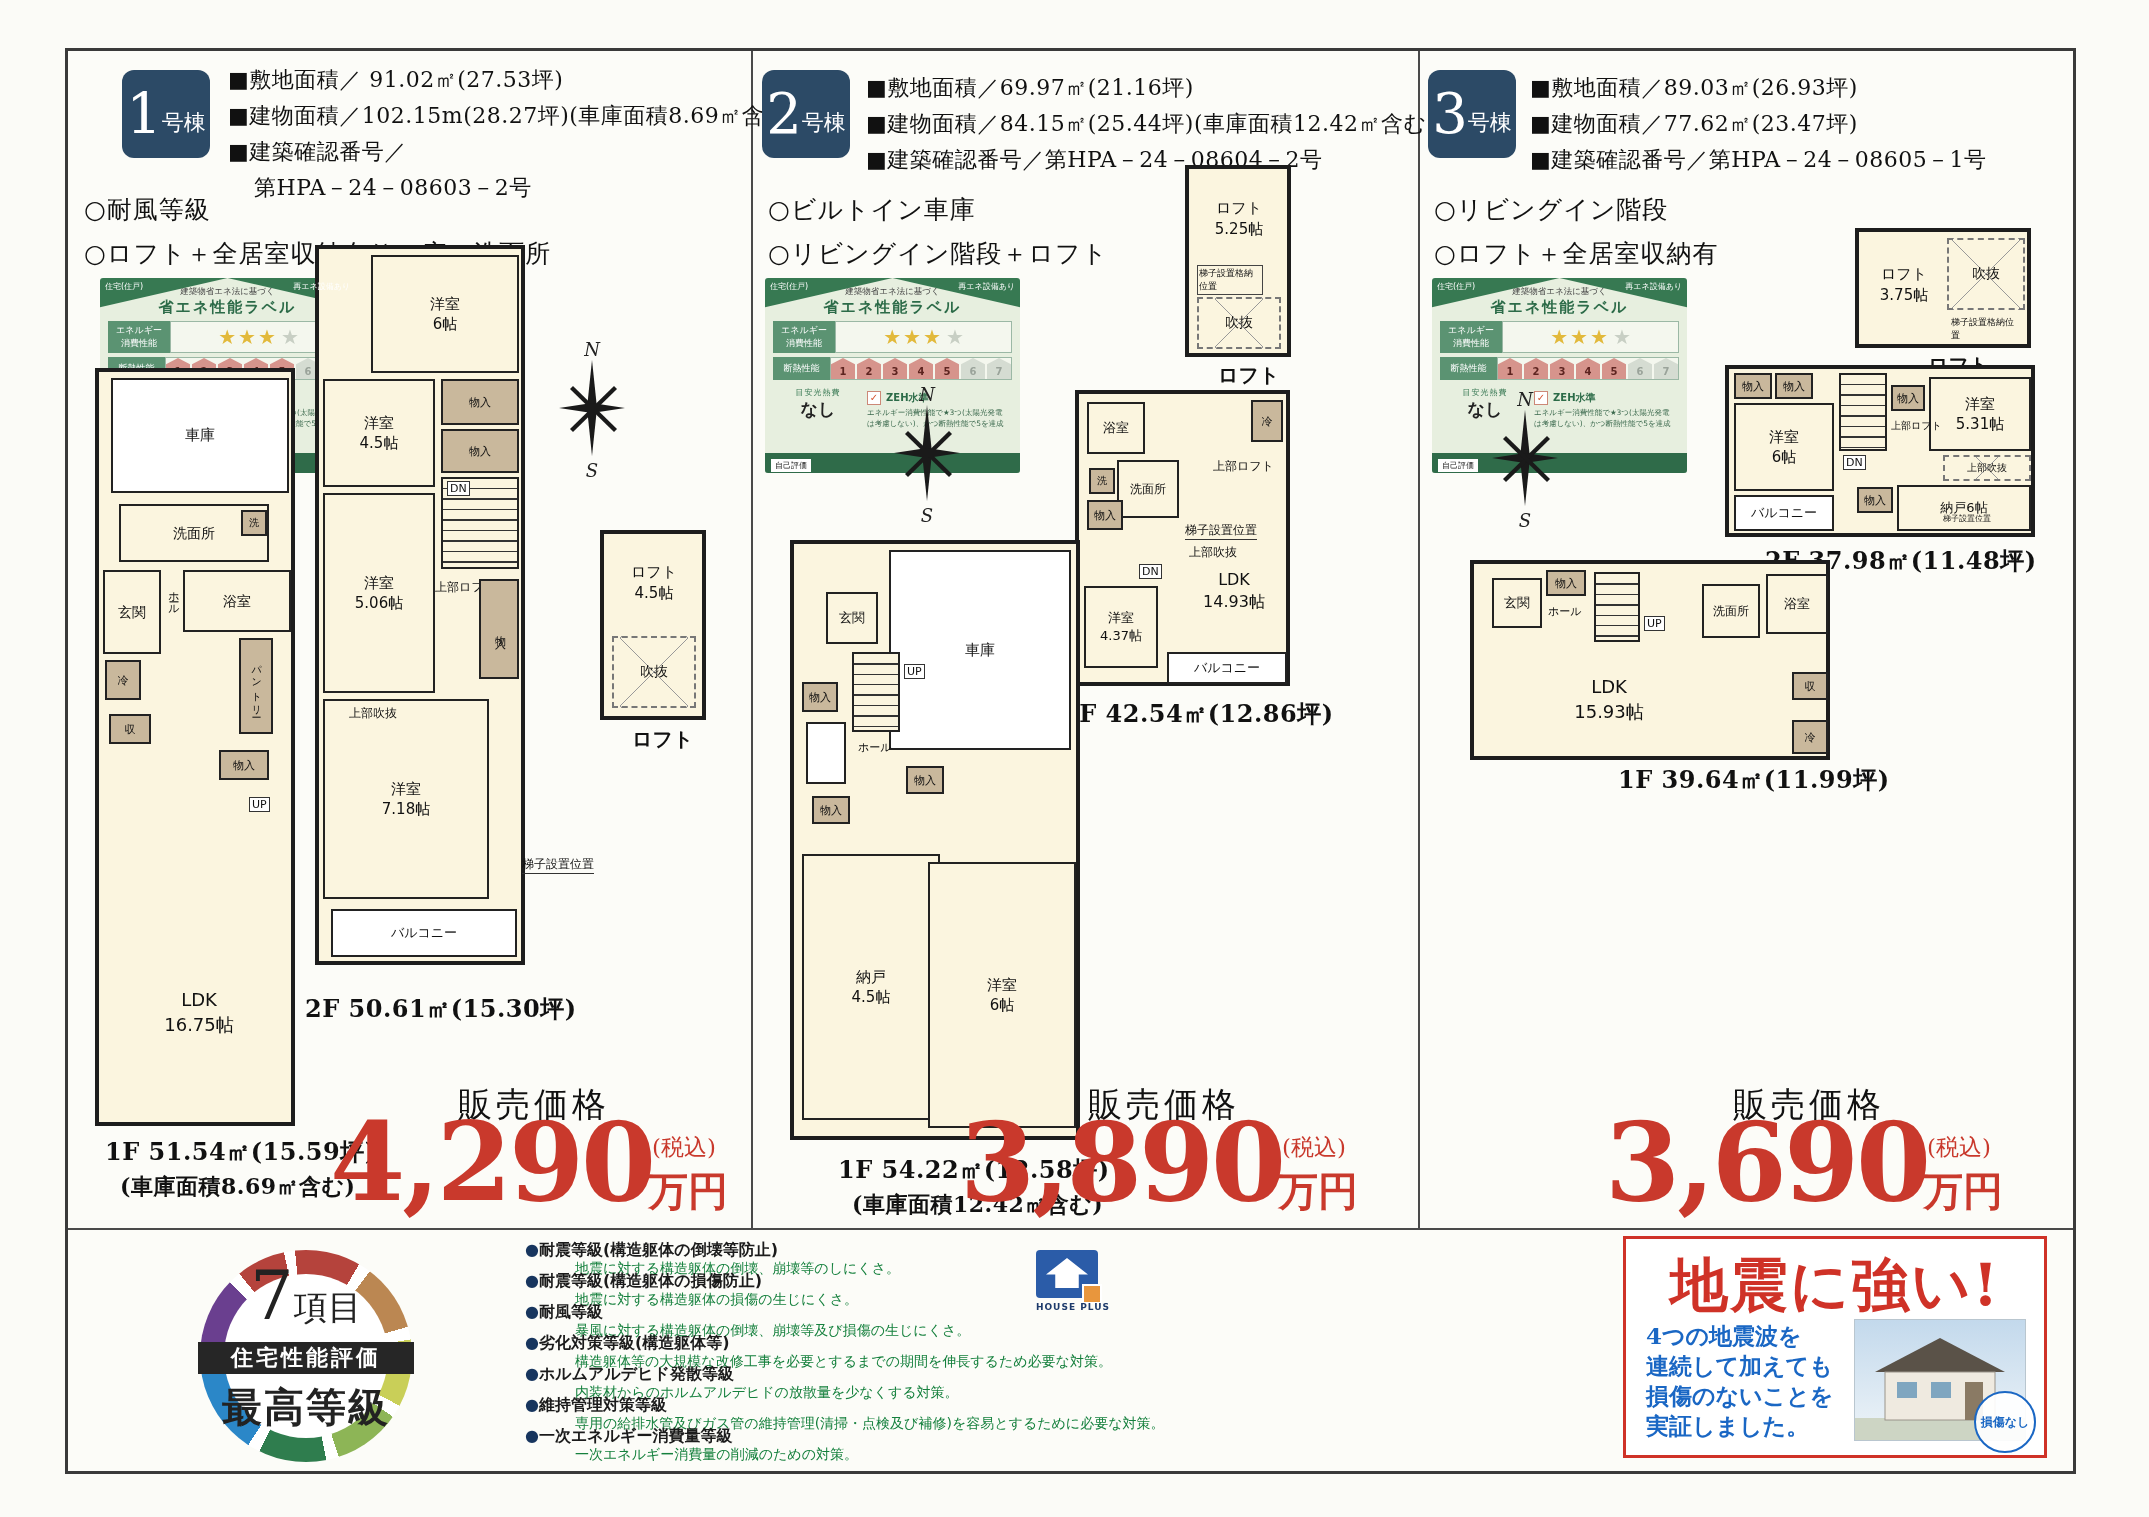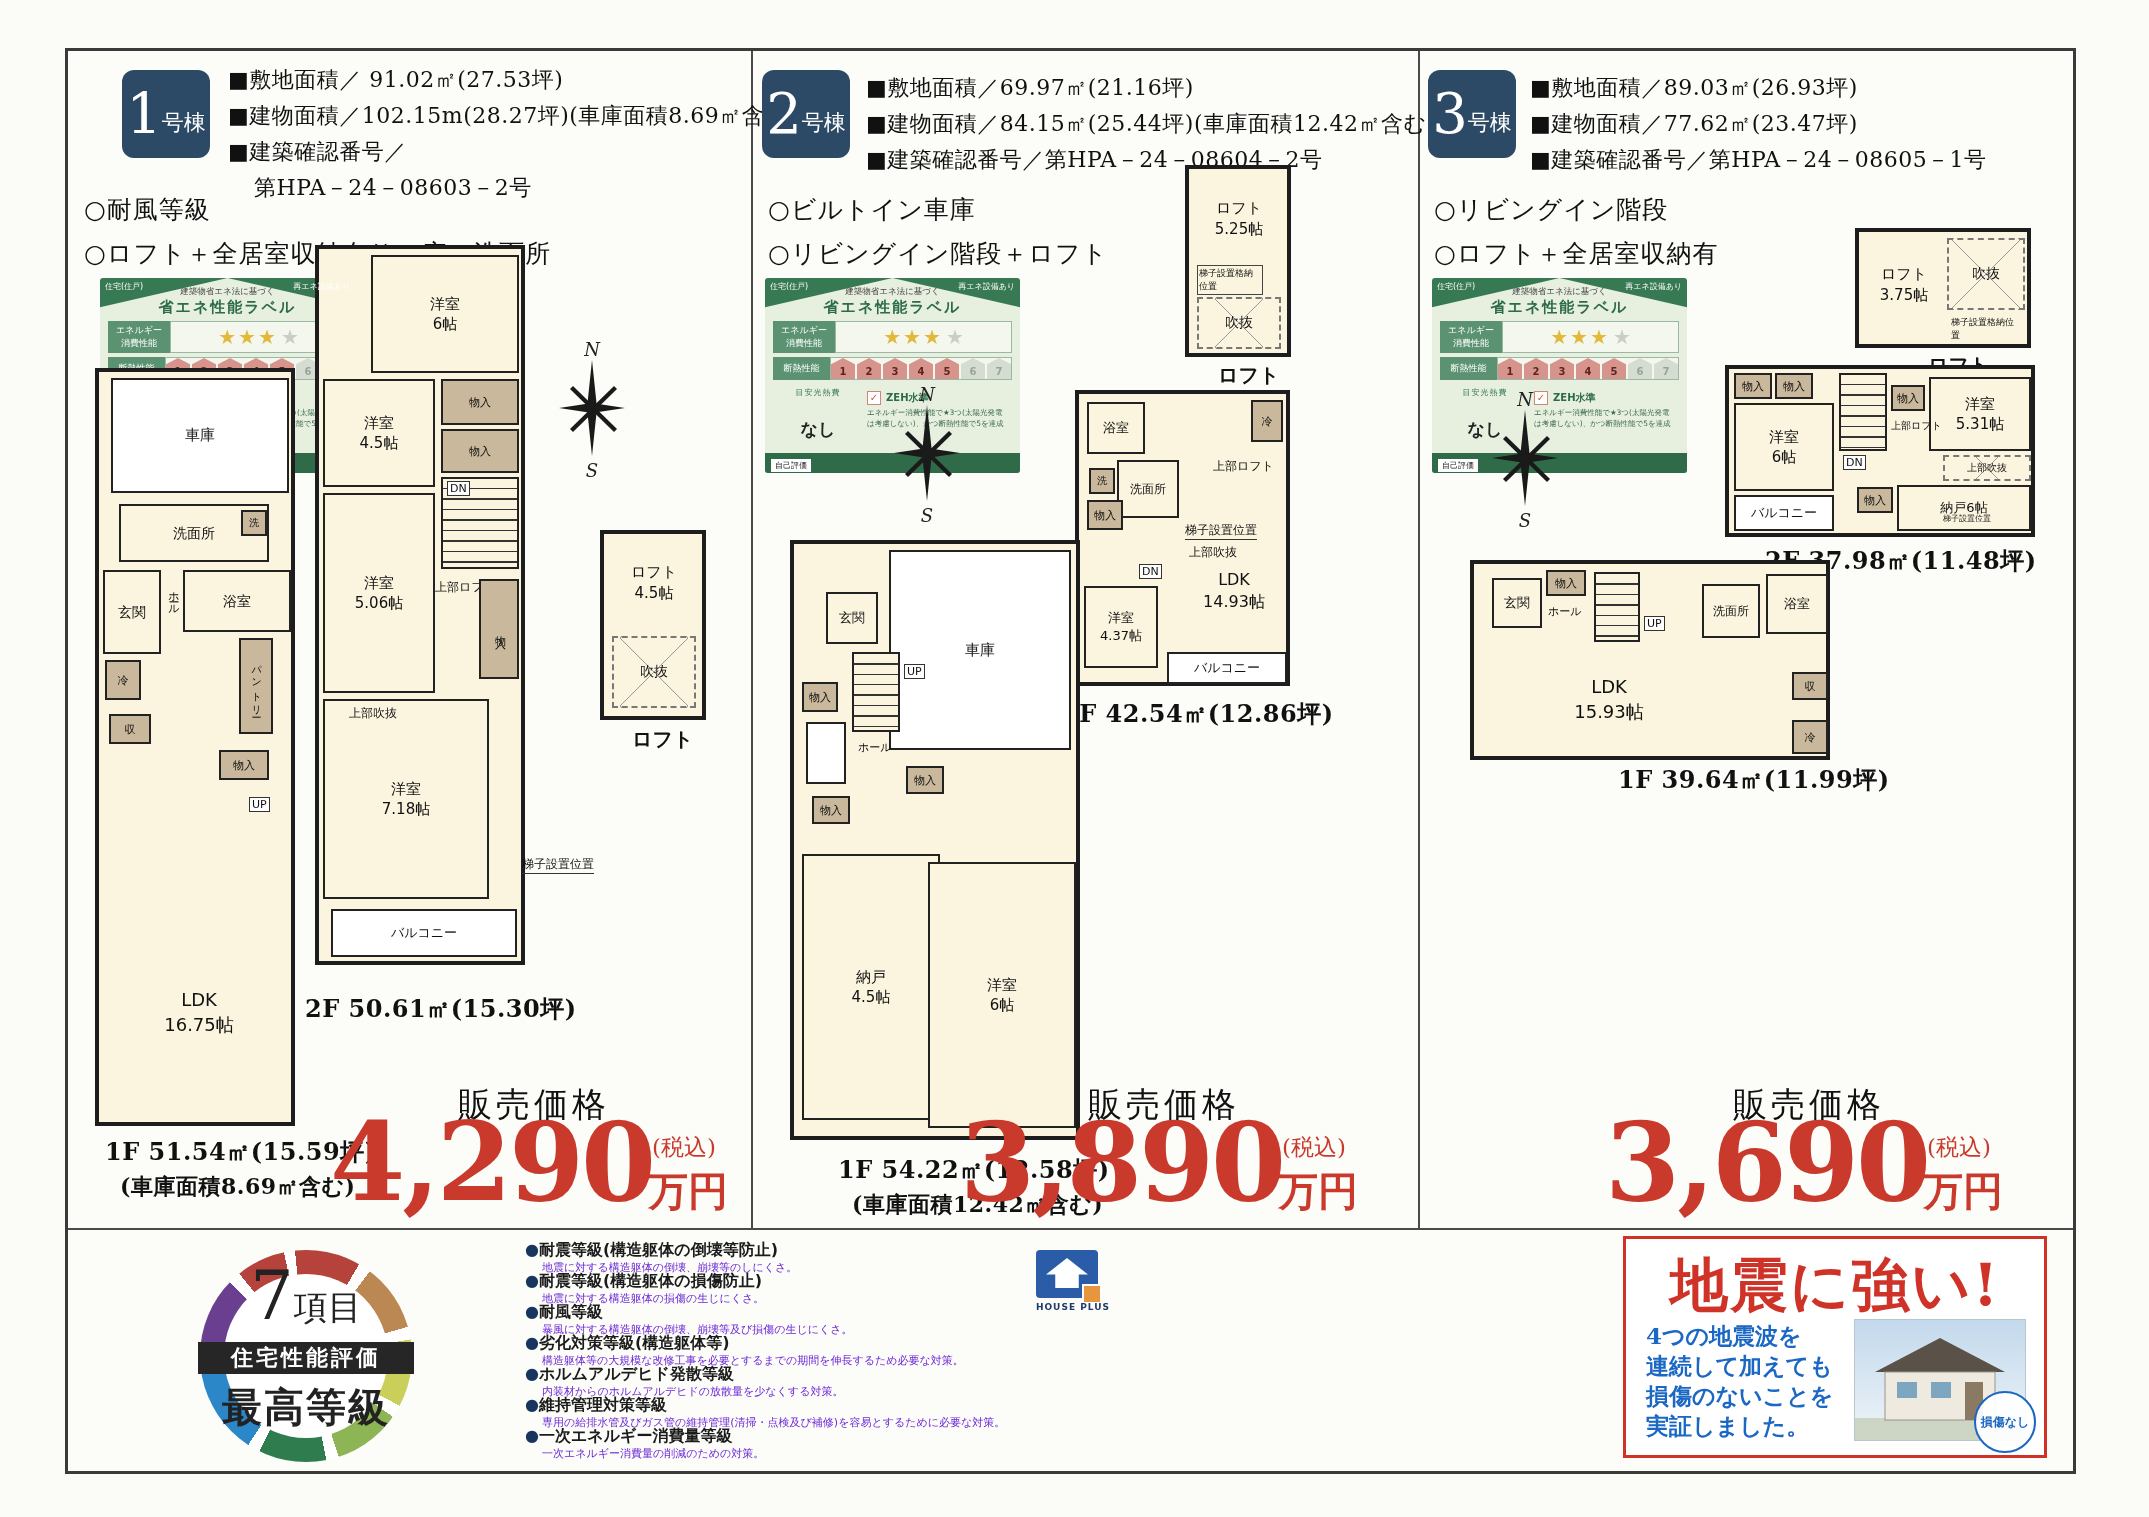--- a/index.html
+++ b/index.html
@@ -31,21 +31,21 @@
   .e-label{background:#5b9372;color:#fff;font-size:9px;width:60px;display:flex;align-items:center;justify-content:center;text-align:center;padding:3px 1px;}
   .e-val{flex:1;background:#f4f7ee;border:1px solid #9bb8a5;display:flex;align-items:center;justify-content:center;gap:3px;}
   .stars-on{color:#e2b93b;font-size:20px;letter-spacing:2px;}
   .stars-off{color:#c8cfc4;font-size:20px;}
   .hchip{width:24px;height:21px;clip-path:polygon(50% 0,100% 30%,100% 100%,0 100%,0 30%);
          background:#d6948c;color:#5d2420;font-size:10px;font-weight:bold;display:flex;align-items:flex-end;justify-content:center;padding-bottom:2px;box-sizing:border-box;}
   .hchip.off{background:#d5dcd2;color:#9aa39a;}
   .e-bottom{display:flex;margin:7px 8px 0 8px;}
   .e-meyasu{width:90px;text-align:center;}
   .e-meyasu-t{font-size:8px;color:#3a7a55;letter-spacing:1px;}
-  .e-nashi{font-size:17px;font-weight:bold;color:#222;margin-top:20px;}
+  .e-nashi{font-size:17px;font-weight:bold;color:#222;margin-top:0;}
   .e-zeh{flex:1;padding-left:4px;}
   .e-check{display:inline-flex;width:12px;height:12px;background:#fff;border:1px solid #cc8877;color:#d5542f;
            font-size:10px;align-items:center;justify-content:center;vertical-align:middle;}
   .e-zeh-t{font-size:10px;font-weight:bold;color:#2c6b48;vertical-align:middle;}
   .e-note{font-size:7.5px;color:#3c6a4e;line-height:1.4;margin-top:2px;}
   .e-foot{position:absolute;left:0;right:0;bottom:0;height:20px;background:#2f6b49;z-index:3;}
   .e-self{display:inline-block;margin:3px 0 0 6px;background:#fff;color:#222;font-size:8px;padding:1px 4px;}
 
   
   .plan{position:absolute;border:4px solid #1d1d1d;background:#fbf5df;box-sizing:border-box;}
@@ -91,21 +91,21 @@
   .circlebadge .inner{position:absolute;left:24px;top:24px;right:24px;bottom:24px;border-radius:50%;background:#fff;}
   .cb-line1{position:absolute;top:12px;left:0;width:100%;text-align:center;font-family:"DejaVu Serif",serif;color:#222;}
   .cb-line1 .big{font-size:68px;line-height:1;}
   .cb-line1 .small{font-size:34px;}
   .cb-band{position:absolute;top:92px;left:-2px;width:216px;height:32px;background:#262626;color:#fff;
            display:flex;align-items:center;justify-content:center;font-size:22px;font-weight:bold;letter-spacing:3px;}
   .cb-grade{position:absolute;top:130px;left:0;width:100%;text-align:center;font-family:"DejaVu Serif",serif;
             font-size:40px;font-weight:bold;color:#222;letter-spacing:2px;}
   .fitem-t{position:absolute;font-size:16px;font-weight:bold;color:#1b1b1b;white-space:nowrap;}
   .fitem-t .blt{color:#17355e;}
-  .fitem-d{position:absolute;font-size:11px;color:#6d28d9;white-space:nowrap;}
+  .fitem-d{position:absolute;font-size:14px;color:#15803d;white-space:nowrap;margin-left:33px;}
   .hp-logo{position:absolute;width:80px;height:66px;}
   .hp-sq{position:absolute;left:6px;top:0;width:62px;height:48px;background:#2b5ca8;border-radius:4px;}
   .hp-house{position:absolute;left:16px;top:8px;width:42px;height:30px;background:#fff;
             clip-path:polygon(50% 0,100% 55%,78% 55%,78% 100%,22% 100%,22% 55%,0 55%);}
   .hp-or{position:absolute;left:52px;top:34px;width:16px;height:16px;background:#e8963d;border:2px solid #fff;}
   .hp-txt{position:absolute;left:0;top:52px;width:80px;text-align:right;font-size:9px;font-weight:bold;color:#1d3a6b;letter-spacing:1px;}
   .hp-name{position:absolute;font-size:31px;font-weight:bold;color:#26323a;letter-spacing:1px;}
   .hp-desc{position:absolute;font-size:19px;font-weight:bold;color:#2b2b2b;line-height:25px;}
   .quake{position:absolute;border:3px solid #cf3227;background:#fff;}
   .quake-title{position:absolute;top:8px;left:0;width:100%;text-align:center;font-family:"DejaVu Serif",serif;

